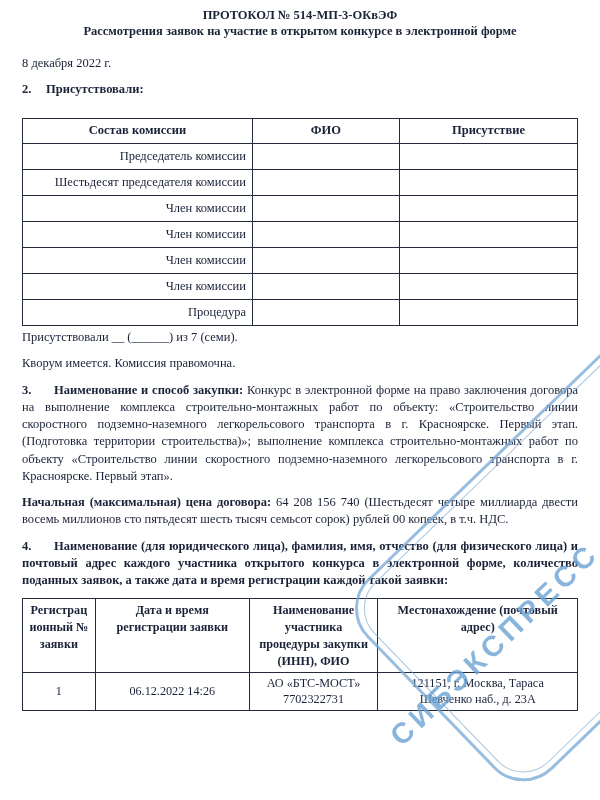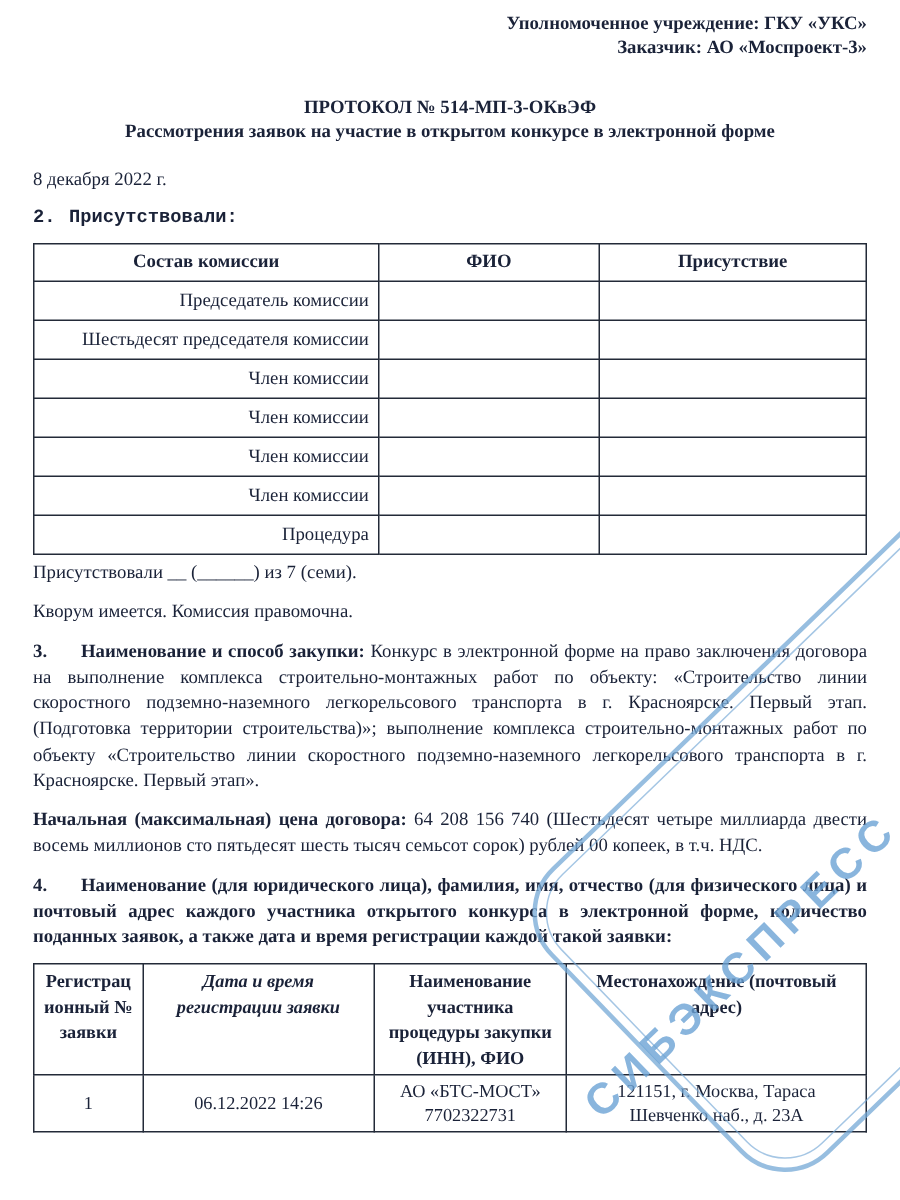--- a/index.html
+++ b/index.html
@@ -15,37 +15,37 @@
     box-sizing:border-box;
     padding:7px 22px 0 22px;
   }
   .doc-header{text-align:right;font-weight:bold;line-height:1.28;margin-bottom:24px;}
   .title-block{text-align:center;font-weight:bold;line-height:1.3;margin-bottom:15px;}
   .date-line{margin-bottom:9px;}
   p.par{margin:0 0 9px 0;text-align:justify;}
   .num{display:inline-block;width:32px;font-weight:bold;}
   .num-sm{display:inline-block;width:24px;font-weight:bold;}
   .b{font-weight:bold;}
-  .sec2-heading{font-weight:bold;margin:0 0 8px 0;font-family:Liberation Mono, monospace;}
+  .sec2-heading{font-weight:bold;margin:0 0 20px 0;}
   table{border-collapse:collapse;width:100%;table-layout:fixed;}
   table, td, th{border:1.6px solid #232a38;}
   td, th{padding:2px 6px;overflow-wrap:break-word;}
   .t1{margin-bottom:3px;}
   .t1 th{font-weight:bold;text-align:center;height:20px;}
   .t1 td{height:21px;text-align:right;}
   .t1 .c1{width:42%;}
   .t1 .c2{width:26%;margin-top:47px;}
   .t1 .c3{width:32%;}
   .after-table{margin:0;}
   .sec3{margin-top:12px;}
   .t2{margin-top:3px;margin-bottom:4px;font-size:12.2px;}
   .t2 th{font-weight:bold;text-align:center;vertical-align:top;padding-top:3px;}
   .t2 td{text-align:center;vertical-align:middle;height:32px;}
   .t2 .c1{width:12%;}
-  .t2 .c2{width:28%;font-style:italic;}
+  .t2 .c2{width:28%;}
   .t2 .c3{width:23%;}
   .t2 .c4{width:37%;margin-top:13px;}
   .cell-line{display:block;}
   
   .watermark{position:absolute;left:0;top:0;width:600px;height:800px;pointer-events:none;z-index:5;}
   .stamp-box{
     position:absolute;left:430px;top:570px;width:430px;height:260px;
     border:3px solid rgba(116,168,214,0.75);
     border-radius:42px;
     transform:rotate(-44deg);
@@ -66,24 +66,20 @@
     letter-spacing:5px;
     color:rgba(108,163,212,0.8);
     white-space:nowrap;
   }
 </style>
 </head>
 <body>
 
 <div class="page">
 
-  <div class="doc-header">
-    <div>Уполномоченное учреждение: ГКУ «УКС»</div>
-    <div>Заказчик: АО «Моспроект-3»</div>
-  </div>
 
   <div class="title-block">
     <div>ПРОТОКОЛ № 514-МП-3-ОКвЭФ</div>
     <div>Рассмотрения заявок на участие в открытом конкурсе в электронной форме</div>
   </div>
 
   <div class="date-line">8 декабря 2022 г.</div>
 
 
   <p class="sec2-heading"><span class="num-sm">2.</span><span>Присутствовали:</span></p>

